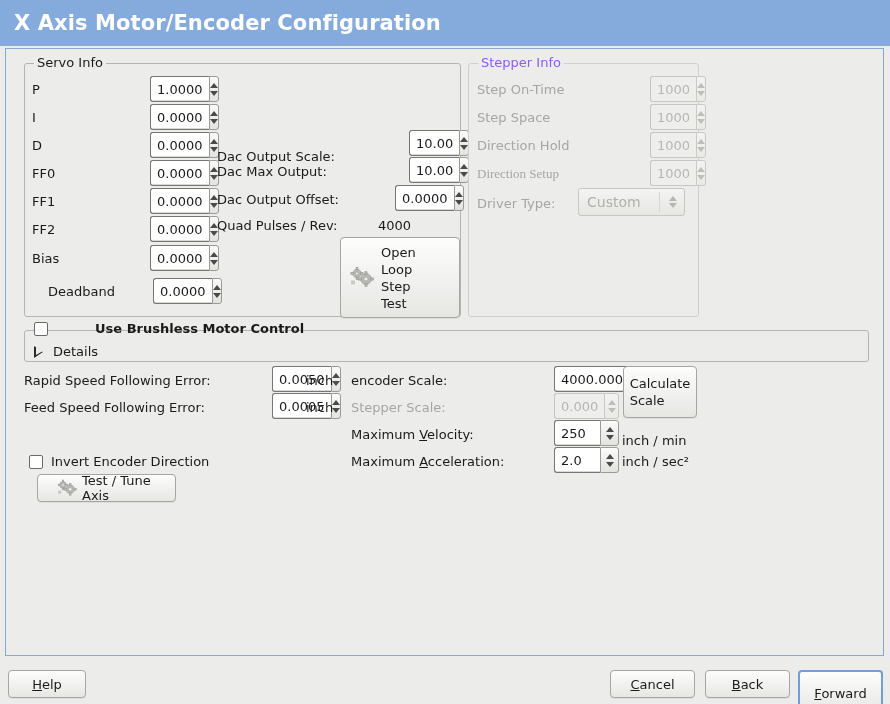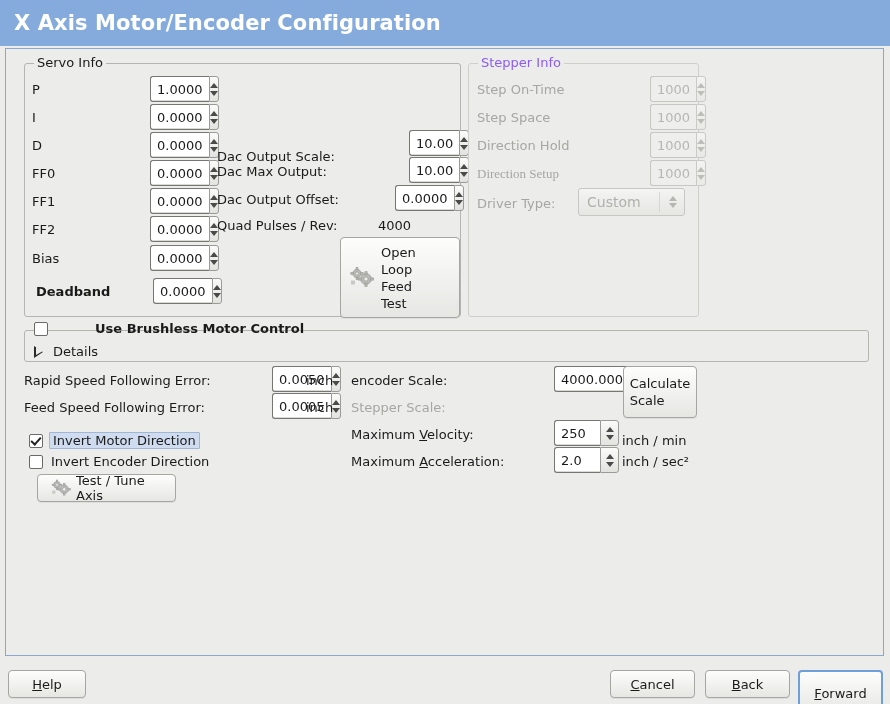--- a/index.html
+++ b/index.html
@@ -180,21 +180,21 @@
     <div class="gb-title">Servo Info</div>
   </div>
 
   <div class="lbl" style="left:26px;top:33px;">P</div>
   <div class="lbl" style="left:26px;top:61px;">I</div>
   <div class="lbl" style="left:26px;top:89px;">D</div>
   <div class="lbl" style="left:26px;top:117px;">FF0</div>
   <div class="lbl" style="left:26px;top:145px;">FF1</div>
   <div class="lbl" style="left:26px;top:173px;">FF2</div>
   <div class="lbl" style="left:26px;top:202px;">Bias</div>
-  <div class="lbl" style="left:30px;top:235px;font-weight:bold;">Deadband</div>
+  <div class="lbl" style="left:42px;top:235px;">Deadband</div>
 
   <div class="spin" style="left:96px;top:27px;width:107px;">
     <div class="field">1.0000</div>
     <div class="btns">
         <i class="arw up"></i>
         <i class="arw dn"></i>
       </div>
   </div>
   <div class="spin" style="left:96px;top:55px;width:107px;">
     <div class="field">0.0000</div>
@@ -294,21 +294,21 @@
           <rect x="23.6" y="12.9" width="3" height="2.2"></rect>
         </g>
         <g fill="#c9c9c6">
           <rect x="4" y="15.5" width="4" height="4"></rect>
         </g>
       </svg>
     </span>
     <span class="lines" style="align-items:flex-start;">
       <span>Open</span>
       <span>Loop</span>
-      <span>Feed</span>
+      <span>Step</span>
       <span>Test</span>
     </span>
   </div>
 
   <div class="groupbox" style="left:462px;top:6px;width:231px;height:262px;">
     <div class="gb-frame" style="border-color:#cfcfcc;"></div>
     <div class="gb-title disabled">Stepper Info</div>
   </div>
 
   <div class="lbl disabled" style="left:471px;top:33px;">Step On-Time</div>
@@ -382,30 +382,26 @@
   <div class="lbl" style="left:18px;top:351px;">Feed Speed Following Error:</div>
   <div class="spin" style="left:218px;top:344px;width:80px;">
     <div class="field left">0.0005</div>
     <div class="btns">
         <i class="arw up"></i>
         <i class="arw dn"></i>
       </div>
   </div>
   <div class="lbl" style="left:300px;top:351px;">inch</div>
 
-  <div class="cb" style="left:23px;top:383px;">
-    <span class="box checked"></span>
-    <span class="cb-label sel">Invert Motor Direction</span>
-  </div>
   <div class="cb" style="left:23px;top:405px;">
     <span class="box"></span>
     <span class="cb-label">Invert Encoder Direction</span>
   </div>
 
-  <div class="btn" style="left:31px;top:425px;width:139px;height:28px;justify-content:flex-start;padding-left:11px;">
+  <div class="btn" style="left:31px;top:425px;width:139px;height:28px;justify-content:flex-start;padding-left:17px;">
     <span style="flex:none;margin-right:3px;">
       <svg class="gears" width="24" height="21" viewBox="0 0 30 26">
         <g fill="#b9b9b6" stroke="#9d9d9a" stroke-width="0.7">
           <circle cx="10" cy="8.5" r="4.2"></circle>
           <circle cx="10" cy="8.5" r="1.6" fill="#f3f3f1"></circle>
           <rect x="9.1" y="2.4" width="1.8" height="2.4"></rect>
           <rect x="9.1" y="12.2" width="1.8" height="2.4"></rect>
           <rect x="3.9" y="7.6" width="2.4" height="1.8"></rect>
           <rect x="13.7" y="7.6" width="2.4" height="1.8"></rect>
           <circle cx="19" cy="14" r="5.4"></circle>
@@ -426,20 +422,27 @@
   <div class="lbl" style="left:345px;top:324px;">encoder Scale:</div>
   <div class="spin" style="left:500px;top:317px;width:125px;">
     <div class="field left">4000.000</div>
     <div class="btns">
         <i class="arw up"></i>
         <i class="arw dn"></i>
       </div>
   </div>
 
   <div class="lbl disabled" style="left:345px;top:351px;">Stepper Scale:</div>
+  <div class="spin disabled" style="left:500px;top:344px;width:113px;">
+    <div class="field left">0.000</div>
+    <div class="btns">
+        <i class="arw up"></i>
+        <i class="arw dn"></i>
+      </div>
+  </div>
 
   <div class="btn" style="left:617px;top:317px;width:74px;height:52px;">
     <span class="lines" style="align-items:flex-start;">
       <span>Calculate</span>
       <span>Scale</span>
     </span>
   </div>
 
   <div class="lbl" style="left:345px;top:378px;">
     <span>Maximum </span><span class="u">V</span><span>elocity:</span>

